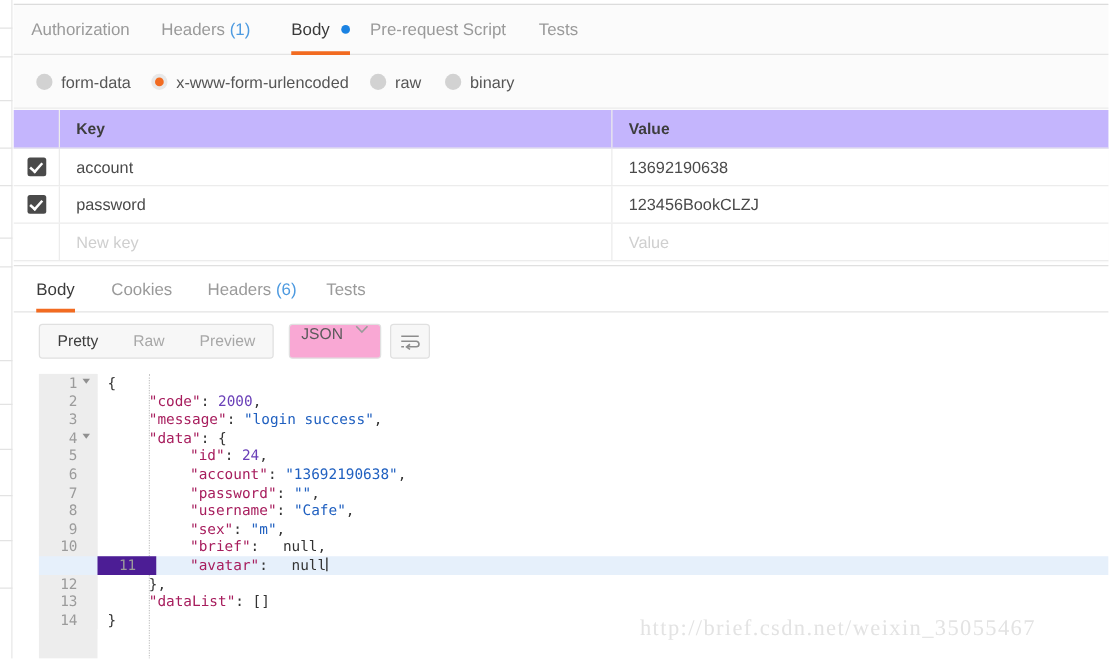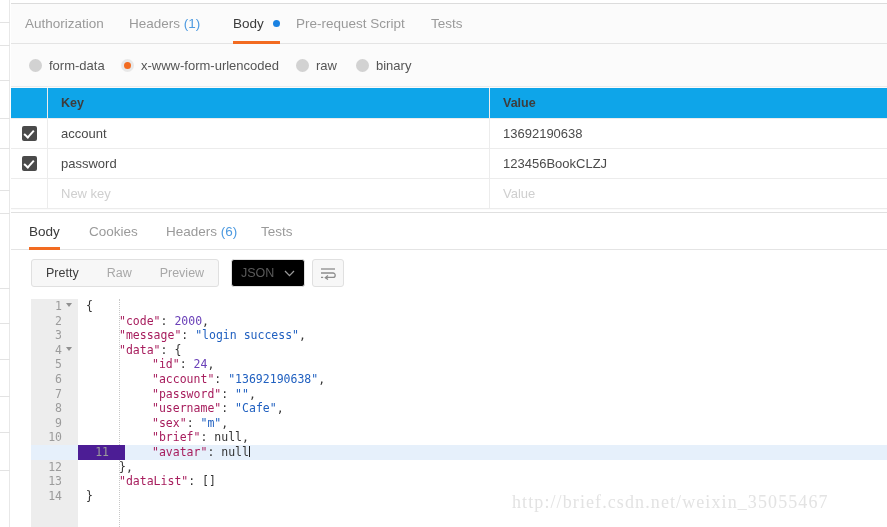--- a/index.html
+++ b/index.html
@@ -109,21 +109,21 @@
     position: absolute; left: 0; top: 84px;
     width: 876px;
     background: #ffffff;
   }
   .kv-row {
     position: relative;
     height: 30px;
     border-bottom: 1px solid #ececec;
     box-sizing: border-box;
   }
-  .kv-row.header { height: 31px; background: #0ea5e9; }
+  .kv-row.header { height: 31px; background: #c4b5fd; }
   .kv-cb-col {
     position: absolute; left: 0; top: 0;
     width: 37px; height: 100%;
     border-right: 1px solid #ececec;
     box-sizing: border-box;
   }
   .kv-key-col {
     position: absolute; left: 37px; top: 0;
     width: 442px; height: 100%;
     border-right: 1px solid #ececec;
@@ -209,26 +209,26 @@
     padding: 0 14px;
     font-size: 12.5px;
     color: #a8a8a8;
     cursor: pointer;
     white-space: nowrap;
   }
   .seg-btn.active { color: #3d3d3d; }
   .fmt-select {
     position: absolute; left: 220px; top: 8px;
     height: 28px;
-    background: #000000;
+    background: #f9a8d4;
     border: 1px solid #e0e0e0;
     border-radius: 3px;
     box-sizing: border-box;
     padding: 0 9px;
-    display: flex; align-items: center;
+    display: flex; 
     cursor: pointer;
   }
   .fmt-select .lbl {
     font-size: 12.5px; color: #5a5a5a;
     margin-right: 10px;
   }
   .wrap-btn {
     position: absolute; left: 301px; top: 8px;
     width: 32px; height: 28px;
     background: #f7f7f7;
@@ -282,21 +282,21 @@
   }
   .ctext {
     position: absolute; left: 55px; top: 0;
     height: 14.6px;
     color: #333333;
   }
   .k { color: #a71d5d; }
   .s { color: #2060c0; }
   .n { color: #6a40b8; }
   .p { color: #333333; }
-  .nul { color: #333333; }
+  .nul { color: #333333; margin-left: 12px; }
   .caret {
     display: inline-block;
     width: 1px; height: 11px;
     background: #202020;
     vertical-align: -1px;
     margin-left: 0px;
   }
   .indent-guide {
     position: absolute;
     left: 88px; top: 0; bottom: 0;

